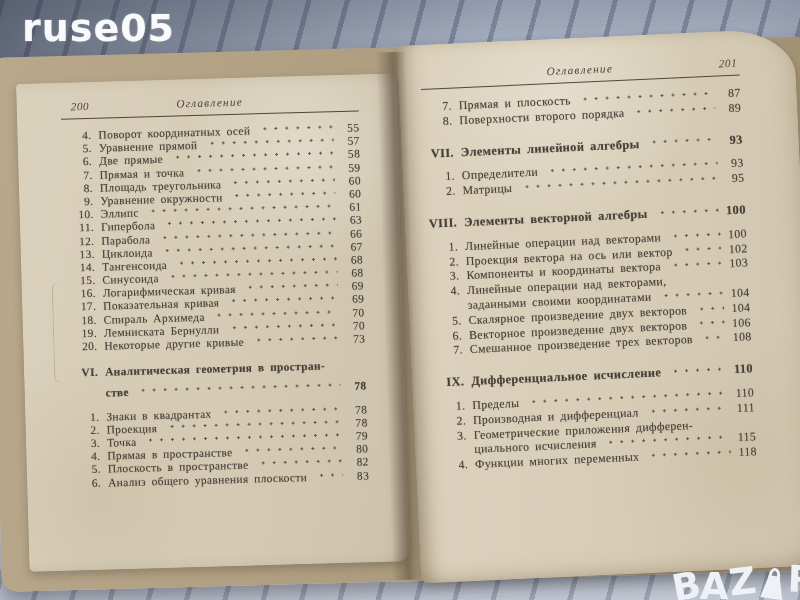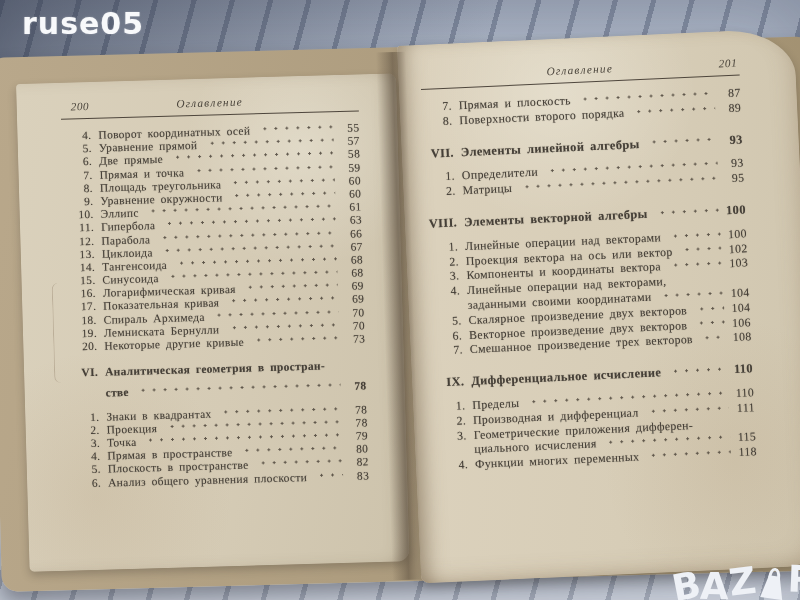--- a/index.html
+++ b/index.html
@@ -62,21 +62,21 @@
   .dots{flex:1 1 auto;min-width:0;align-self:stretch;margin:0 4px 0 7px;
     background-image:radial-gradient(circle, rgba(74,66,56,.85) 1.05px, rgba(0,0,0,0) 1.3px);
     background-size:11px 11px;background-repeat:repeat-x;
     background-position:2px calc(100% - 3px);}
   .pg{flex:0 0 auto;min-width:22px;text-align:right;}
   .row.section{font-weight:700;font-size:12.2px;margin:13px 0 8px;}
   .page.right .row.section{margin:17px 0 9px;font-size:12.4px;}
   .row.sectioncont{font-weight:700;font-size:12.2px;margin-bottom:10px;}
   
   .watermark{position:absolute;left:22px;top:6px;z-index:9;
-    font-family:"DejaVu Sans","Liberation Sans",sans-serif;font-weight:700;font-size:30px;
+    font-family:"DejaVu Sans","Liberation Sans",sans-serif;font-weight:700;font-size:38px;
     color:rgba(253,254,255,.95);letter-spacing:1px;text-shadow:0 0 2px rgba(255,255,255,.35);}
   .logo{position:absolute;right:-16px;bottom:0px;z-index:9;display:flex;align-items:flex-end;
     transform:rotate(-4deg);font-family:"DejaVu Sans","Liberation Sans",sans-serif;
     font-weight:900;font-size:37px;color:#eef1f6;line-height:1;}
   .logo .lb{display:inline-block;}
   .logo .lb:nth-child(1){transform:rotate(-7deg) translateY(1px);}
   .logo .lb:nth-child(2){transform:rotate(5deg) translateY(3px);}
   .logo .lb:nth-child(3){transform:rotate(-3deg);}
   .logo .lb.after{transform:rotate(6deg) translateY(2px);}
   .logo svg{display:inline-block;margin:0 0 -3px 2px;transform:rotate(12deg);}

